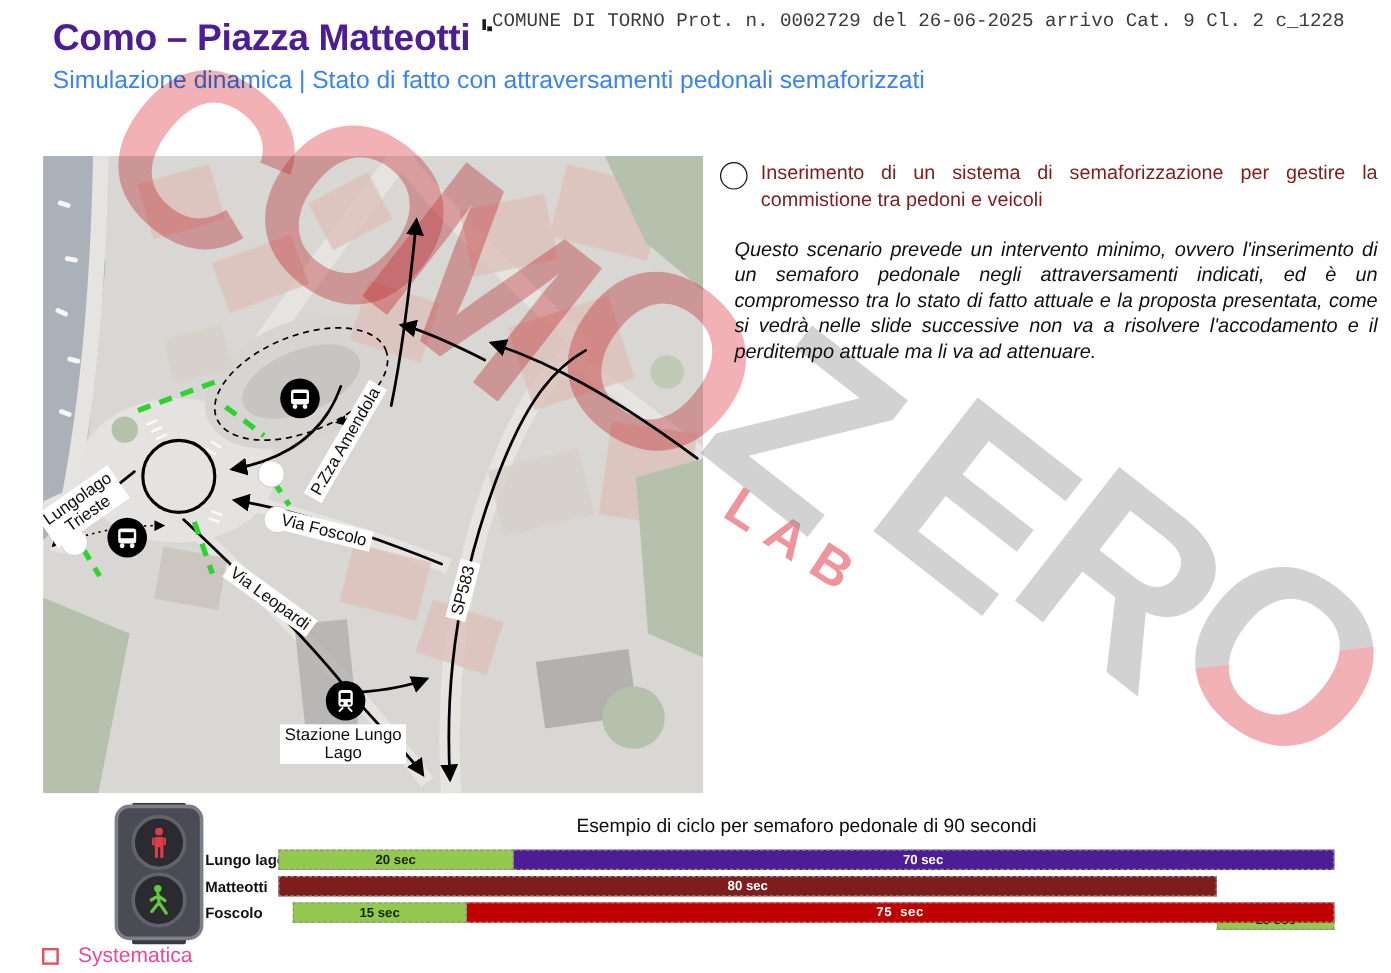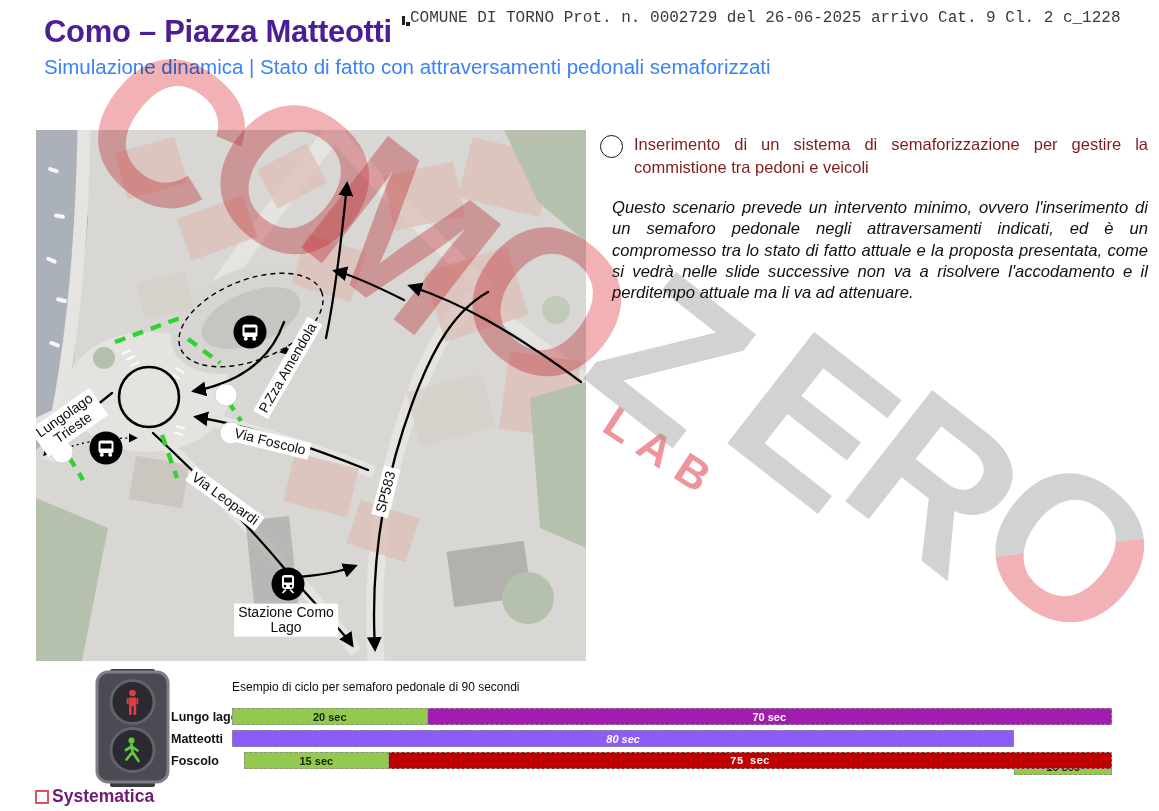--- a/index.html
+++ b/index.html
@@ -38,37 +38,37 @@
              transform:rotate(38deg);width:165px;height:175px;}
   .wm-pink{color:rgba(222,68,78,0.42);}
   .wm-gray{color:rgba(147,147,147,0.42);}
   .wm-letter .half{position:absolute;left:0;top:0;}
   .half-gray{color:rgba(147,147,147,0.42);clip-path:polygon(0 0,100% 0,0 100%);}
   .half-pink{color:rgba(222,68,78,0.42);clip-path:polygon(100% 0,100% 100%,0 100%);}
   .wm-lab{position:absolute;left:598px;top:428px;font-size:44px;font-weight:700;letter-spacing:13px;
           transform:rotate(33deg);color:rgba(228,82,92,0.62);}
 
   
-  .cycle-title{left:232px;top:680px;width:880px;text-align:left;font-size:12px;color:#0d0d0d;}
+  .cycle-title{left:232px;top:680px;width:880px;text-align:center;font-size:16px;color:#0d0d0d;}
   .cycle-rows{left:171px;top:708px;width:941px;}
   .cycle-row{display:flex;align-items:center;height:17px;margin-bottom:5px;}
   .cycle-label{width:61px;flex:none;font-size:12.5px;font-weight:600;color:#111;white-space:nowrap;}
   .cycle-bar{flex:1;display:flex;height:17px;}
   .seg{box-sizing:border-box;border:1.6px dashed #8f8f8f;height:17px;display:flex;
        align-items:center;justify-content:center;font-size:11px;font-weight:700;overflow:hidden;}
   .seg-green{color:#15250a;}
   .seg-red{color:#ffffff;border-left:none;}
   .seg:first-child{border-left:1.6px dashed #8f8f8f;}
 
   
   .light{left:95px;top:669px;}
 
   
-  .brand{left:35px;top:786px;display:flex;align-items:center;gap:3px;
-         font-size:17.5px;font-weight:700;color:#701a75;}
+  .brand{left:35px;top:786px;display:flex;align-items:center;gap:16px;
+         font-size:17.5px;font-weight:400;color:#ec4899;}
   .brand-square{display:inline-block;width:10px;height:10px;border:2.4px solid #e2525c;}
 </style>
 </head>
 <body>
 
 <div class="page">
 
   <div class="abs stamp">
       <i></i>
       <i></i>
@@ -197,47 +197,47 @@
         <path d="M-5.5,9 L-2,5.5 M5.5,9 L2,5.5" stroke="#fff" stroke-width="1.7"></path>
       </g>
     </svg>
 
     <span class="maplabel" style="left:33px;top:292px;transform:translate(-50%,-50%) rotate(-35deg);">Lungolago
 Trieste</span>
     <span class="maplabel" style="left:252px;top:238px;transform:translate(-50%,-50%) rotate(-60deg);">P.Zza Amendola</span>
     <span class="maplabel" style="left:234px;top:312px;transform:translate(-50%,-50%) rotate(14deg);">Via Foscolo</span>
     <span class="maplabel" style="left:189px;top:369px;transform:translate(-50%,-50%) rotate(36deg);">Via Leopardi</span>
     <span class="maplabel" style="left:350px;top:362px;transform:translate(-50%,-50%) rotate(-75deg);">SP583</span>
-    <span class="maplabel" style="left:250px;top:490px;transform:translate(-50%,-50%);">Stazione Como
+    <span class="maplabel" style="left:250px;top:490px;transform:translate(-50%,-50%);">Stazione Lungo
 Lago</span>
   </div>
 
   <div class="abs notes">
     <div class="note-head">
       <div class="note-circle"></div>
       <div class="note-head-text">Inserimento di un sistema di semaforizzazione per gestire la commistione tra pedoni e veicoli</div>
     </div>
     <div class="note-body">
       <p>Questo scenario prevede un intervento minimo, ovvero l'inserimento di un semaforo pedonale negli attraversamenti indicati, ed è un compromesso tra lo stato di fatto attuale e la proposta presentata, come si vedrà nelle slide successive non va a risolvere l'accodamento e il perditempo attuale ma li va ad attenuare.</p>
     </div>
   </div>
 
   <div class="abs cycle-title">Esempio di ciclo per semaforo pedonale di 90 secondi</div>
   <div class="abs cycle-rows" id="cycle-rows">
       <div class="cycle-row">
         <div class="cycle-label">Lungo lago</div>
         <div class="cycle-bar">
           <div class="seg seg-green" style="width: 22.2222%; background: rgb(146, 201, 78);">20 sec</div>
-          <div class="seg seg-red" style="width: 77.7778%; background: #a21caf;">70 sec</div>
+          <div class="seg seg-red" style="width: 77.7778%; background: #4c1d95;">70 sec</div>
         </div>
       </div>
       <div class="cycle-row">
         <div class="cycle-label">Matteotti</div>
         <div class="cycle-bar">
-          <div class="seg seg-red" style="width: 88.8889%; background: #8b5cf6; font-style: italic;">80 sec</div>
+          <div class="seg seg-red" style="width: 88.8889%; background: #7f1d1d;">80 sec</div>
           <div class="seg seg-green" style="width: 11.1111%; background: rgb(146, 201, 78); margin-top: 28px;">10 sec</div>
         </div>
       </div>
       <div class="cycle-row">
         <div class="cycle-label">Foscolo</div>
         <div class="cycle-bar">
           <div class="seg seg-green" style="width: 16.6667%; background: rgb(146, 201, 78); margin-left: 12px;">15 sec</div>
           <div class="seg seg-red" style="width: 83.3333%; background: rgb(192, 0, 0); font-family: Liberation Mono, monospace;">75 sec</div>
         </div>
       </div>

